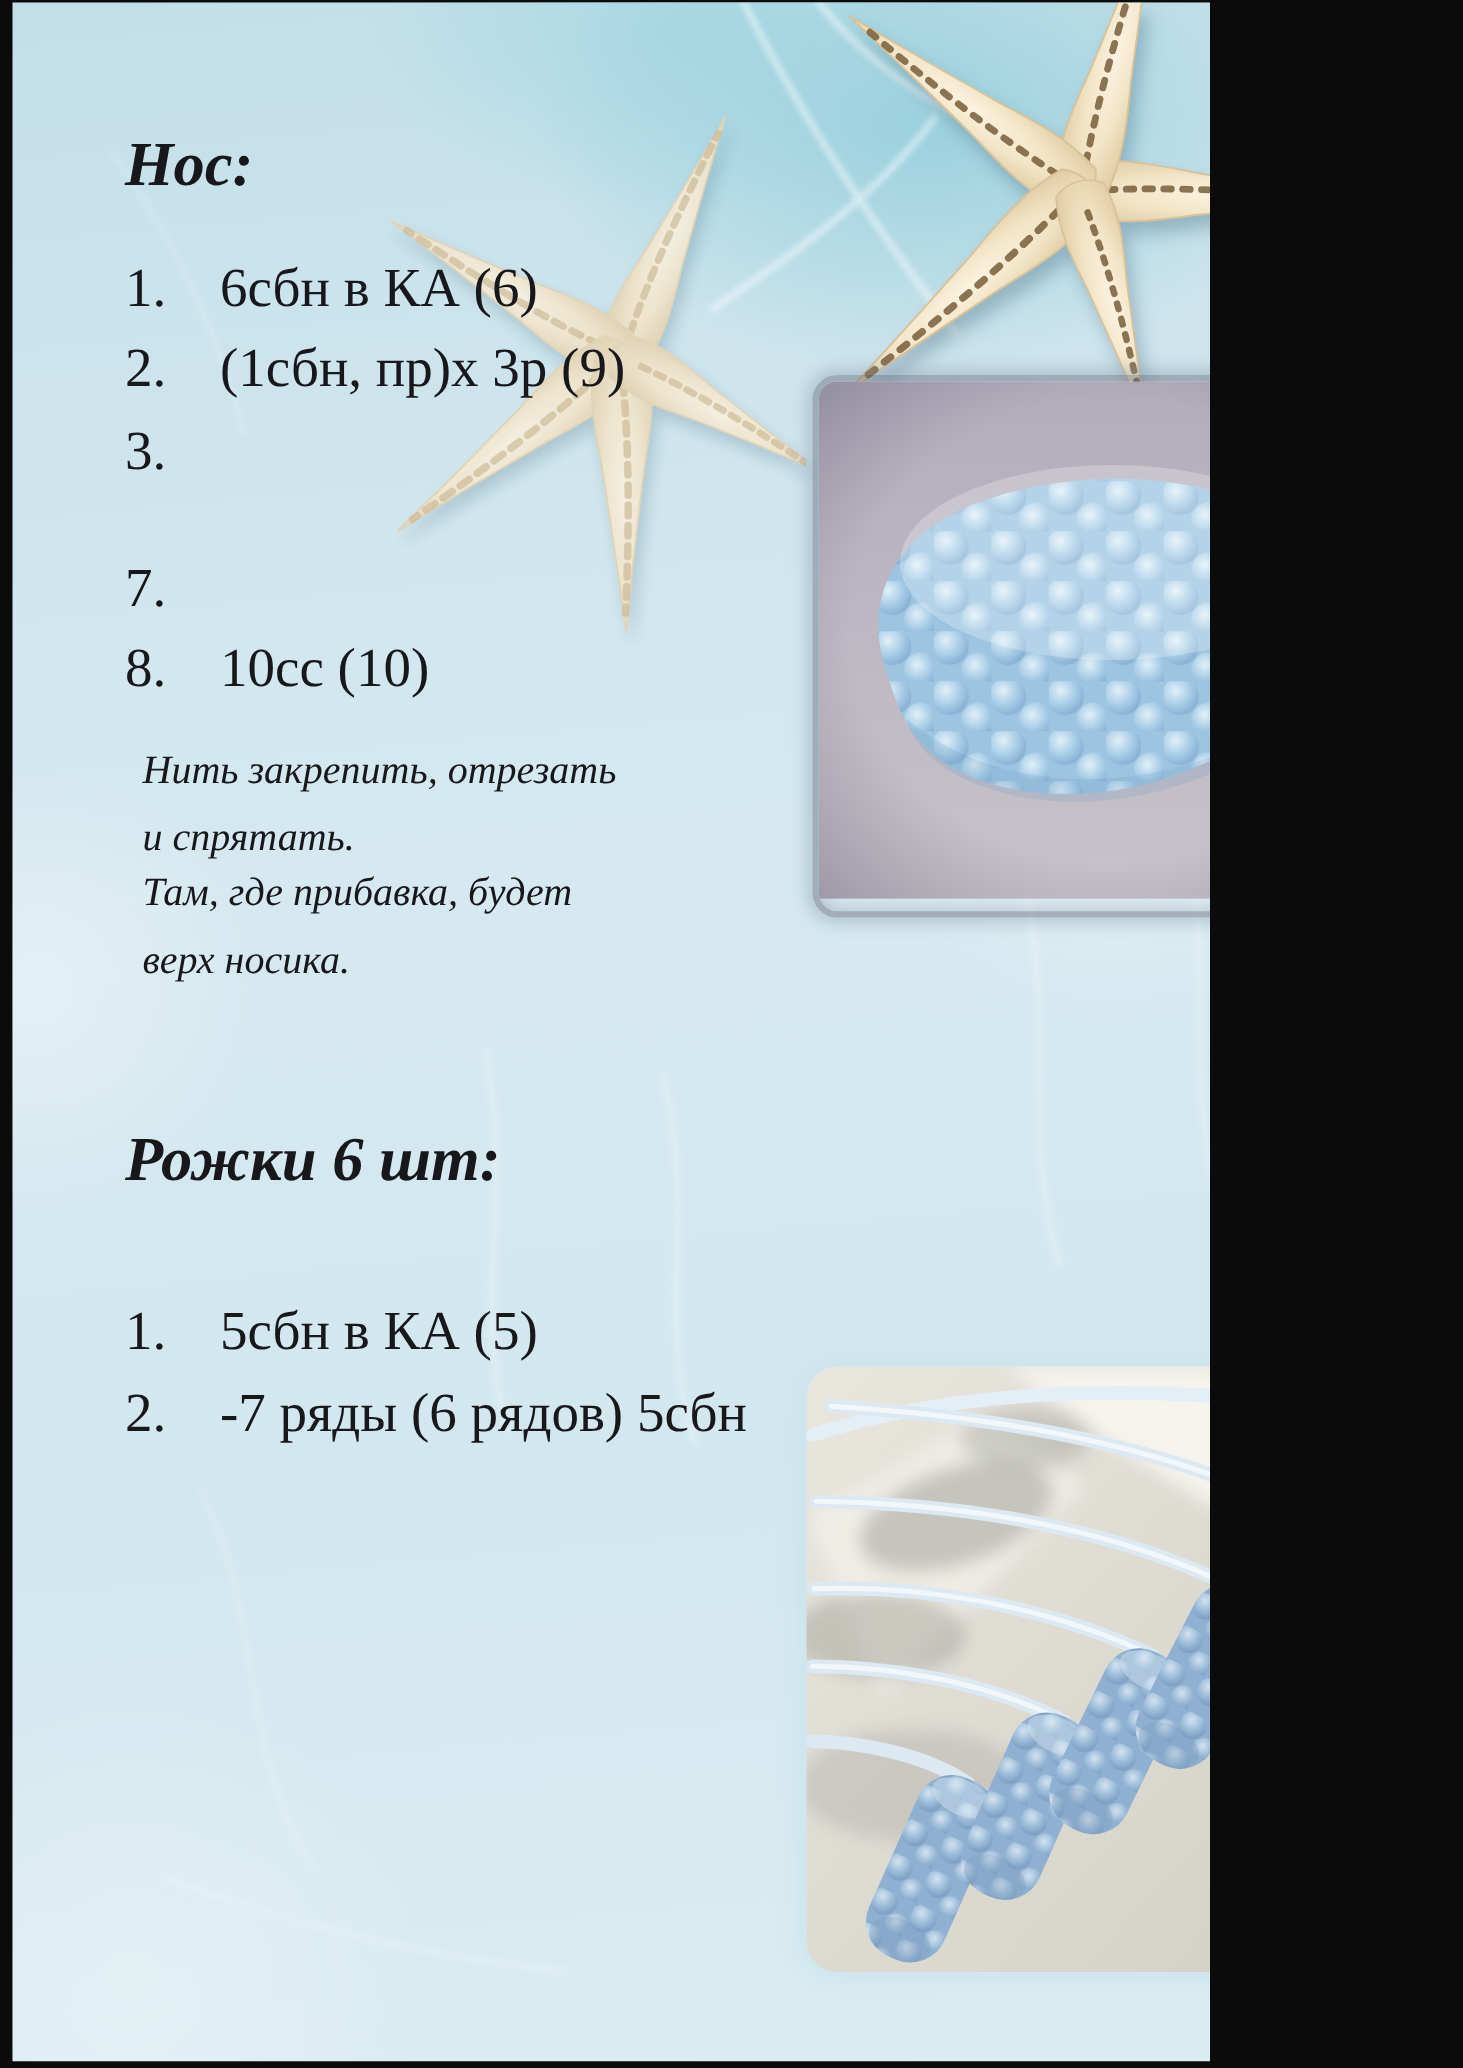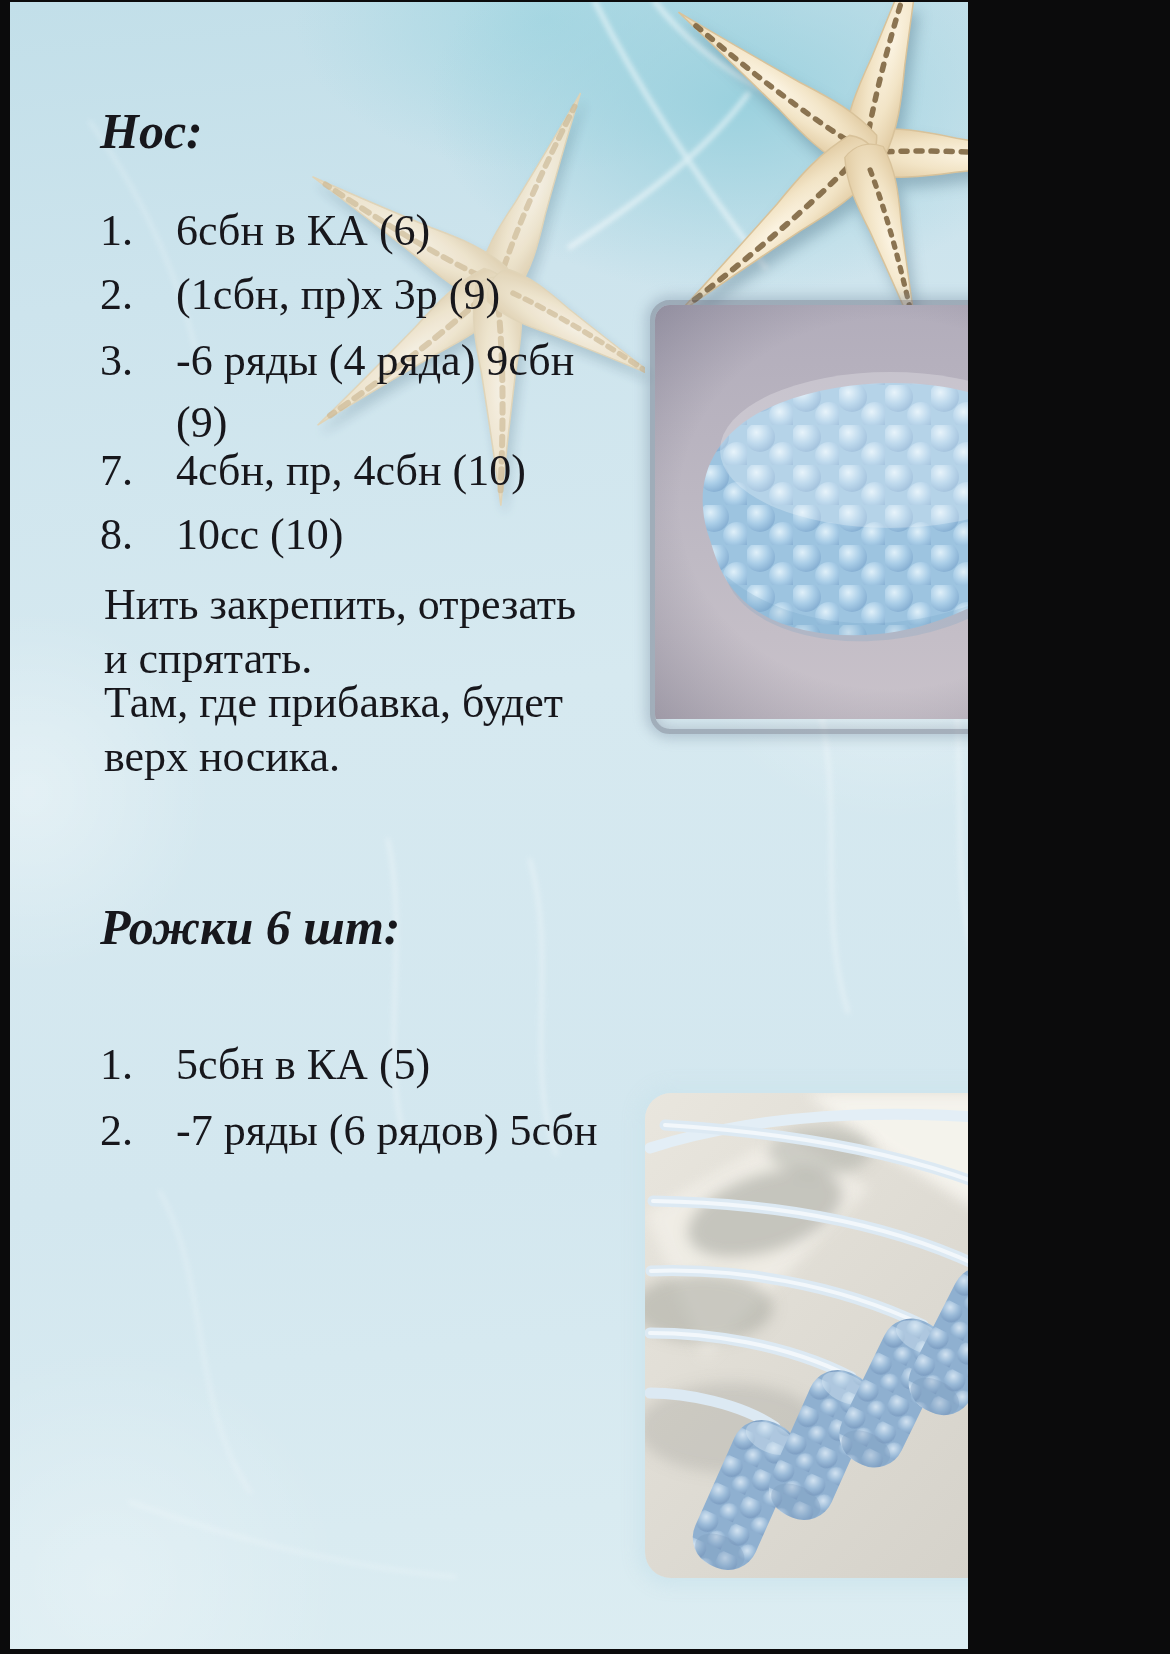--- a/index.html
+++ b/index.html
@@ -23,21 +23,21 @@
   .sf{position:absolute;z-index:2;}
   .sf-big{left:575px;top:0;filter:drop-shadow(5px 10px 7px rgba(60,95,115,.33));}
   .sf-small{left:225px;top:50px;opacity:.92;filter:drop-shadow(4px 8px 6px rgba(60,95,115,.25));}
   .ridge1{fill:none;stroke:#6f5530;stroke-width:5.5;stroke-dasharray:6 9;stroke-linecap:round;opacity:.8;}
   .ridge2{fill:none;stroke:#cbb48c;stroke-width:6;stroke-dasharray:9 8;stroke-linecap:round;opacity:.65;}
   .txtline{color:#17171c;position:absolute;z-index:5;}
   .h{font-size:50px;font-weight:700;font-style:italic;margin:0;}
   .li{display:flex;font-size:44px;line-height:62px;}
   .li .num{width:76px;flex:none;}
   .li .txt{white-space:pre-line;}
-  .para{font-size:44px;margin:4px;white-space:pre-line;}
+  .para{font-size:32px;margin:14px;white-space:pre-line;font-style:italic;}
   .p1,.p2{line-height:54px;}
   .p3{line-height:49px;}
   .photo{position:absolute;z-index:3;overflow:hidden;}
   .photo svg{display:block;}
   .photo1{
     left:640px;top:298px;width:478px;height:424px;border-radius:20px;
     border:5px solid rgba(98,102,120,.45);
     box-shadow:0 0 12px 5px rgba(130,150,170,.40), inset 0 0 16px rgba(70,70,95,.28);
   }
   .photo2{
@@ -258,26 +258,23 @@
   <div class="txtline li" style="left:90px;top:198px;">
     <span class="num">1.</span>
     <span class="txt">6сбн в КА (6)</span>
   </div>
   <div class="txtline li" style="left:90px;top:262px;">
     <span class="num">2.</span>
     <span class="txt">(1сбн, пр)х 3р (9)</span>
   </div>
   <div class="txtline li" style="left:90px;top:328px;">
     <span class="num">3.</span>
-    <span class="txt">-6 ряды (4 ряда) 9сбн
-(9)</span>
   </div>
   <div class="txtline li" style="left:90px;top:438px;">
     <span class="num">7.</span>
-    <span class="txt">4сбн, пр, 4сбн (10)</span>
   </div>
   <div class="txtline li" style="left:90px;top:502px;">
     <span class="num">8.</span>
     <span class="txt">10сс (10)</span>
   </div>
 
   <p class="txtline para p1" style="left:90px;top:572px;">Нить закрепить, отрезать
 и спрятать.</p>
   <p class="txtline para p2" style="left:90px;top:670px;">Там, где прибавка, будет
 верх носика.</p>

